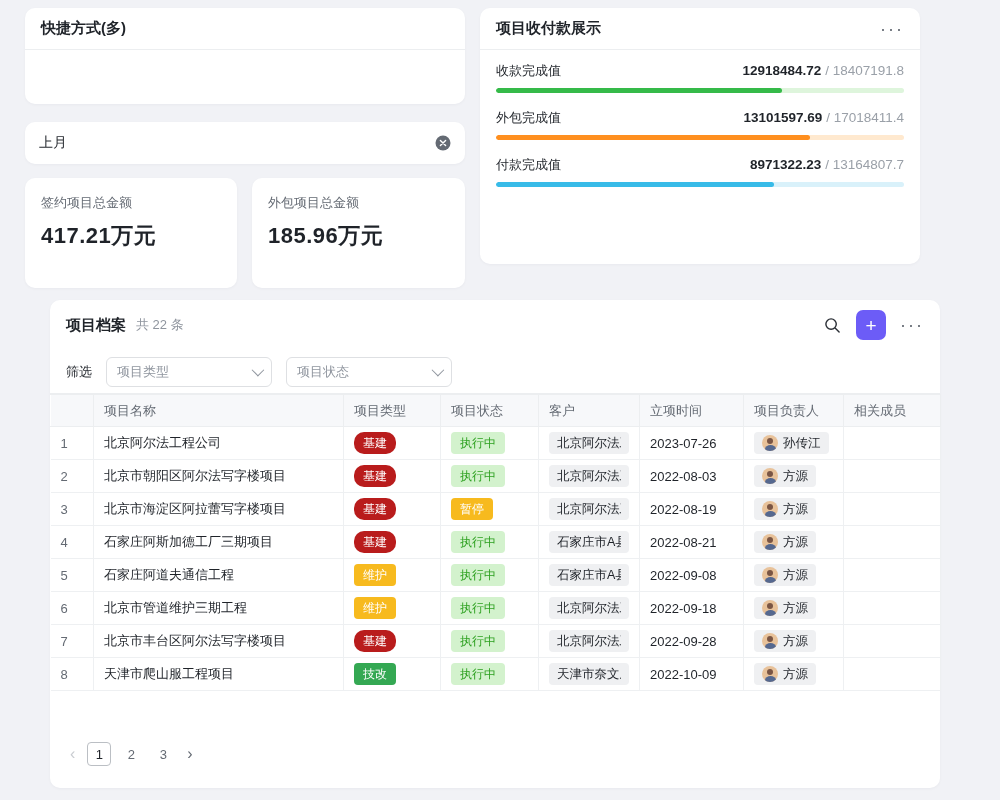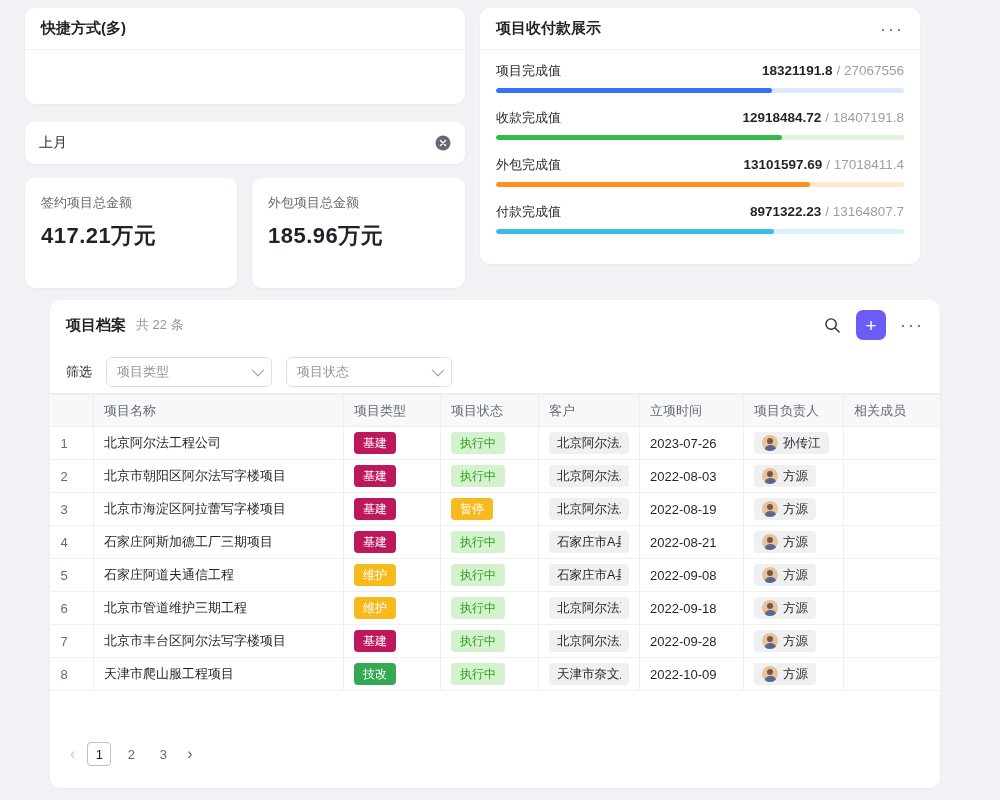--- a/index.html
+++ b/index.html
@@ -67,21 +67,21 @@
   col.w-owner{width:100px} col.w-mem{width:97px}
   table.grid th { height:32px; background:#f7f8fa; color:#646a73; font-weight:400; text-align:left;
                   padding:0 10px; border:1px solid #eceef0; border-left:none; }
   table.grid th:first-child { border-left:1px solid transparent; }
   table.grid td { height:33px; padding:0 10px; border-bottom:1px solid #eef0f2; border-right:1px solid #eef0f2;
                   white-space:nowrap; overflow:hidden; }
   td.c-idx { color:#646a73; border-right:1px solid #eef0f2; }
   td.c-name { color:#1f2329; }
 
   .badge { display:inline-block; padding:2.5px 9px; border-radius:4px; font-size:12px; color:#fff; }
-  .badge[data-variant="blue"]   { background:#be185d; }
+  .badge[data-variant="blue"]   { background:#b91c1c;border-radius:10px; }
   .badge[data-variant="yellow"] { background:#F7BA1E; }
   .badge[data-variant="green"]  { background:#34A853; }
   .badge[data-variant="light-green"] { background:#D3F2CD; color:#2EA121; }
 
   .tag { display:inline-flex; align-items:center; gap:5px; background:#eff0f2; border-radius:4px;
          padding:2.5px 8px; font-size:12.5px; color:#1f2329; max-width:82px; }
   .tag .txt { max-width:64px; overflow:hidden; white-space:nowrap; display:inline-block; }
   .avatar { width:16px; height:16px; min-width:16px; border-radius:50%; position:relative;
             overflow:hidden; background:#e8c29a; }
   .avatar::before { content:""; position:absolute; top:2.5px; left:5px; width:6px; height:6px;
@@ -128,33 +128,20 @@
     <div class="stat-value">185.96万元</div>
   </section>
 
   <section class="card payments-card">
     <div class="card-header">
       <span class="title">项目收付款展示</span>
       <span class="menu-dots">···</span>
     </div>
     <div class="prog-list">
 
-      <div class="prog-row">
-        <div class="prog-top">
-          <span class="prog-label">项目完成值</span>
-          <span class="prog-values">
-            <span class="prog-value">18321191.8</span>
-            <span class="prog-sep">/</span>
-            <span class="prog-total">27067556</span>
-          </span>
-        </div>
-        <div class="prog-track" style="background: rgb(221, 232, 255);">
-          <div class="prog-fill" style="width: 67.7%; background: rgb(51, 112, 255);"></div>
-        </div>
-      </div>
 
       <div class="prog-row">
         <div class="prog-top">
           <span class="prog-label">收款完成值</span>
           <span class="prog-values">
             <span class="prog-value">12918484.72</span>
             <span class="prog-sep">/</span>
             <span class="prog-total">18407191.8</span>
           </span>
         </div>

